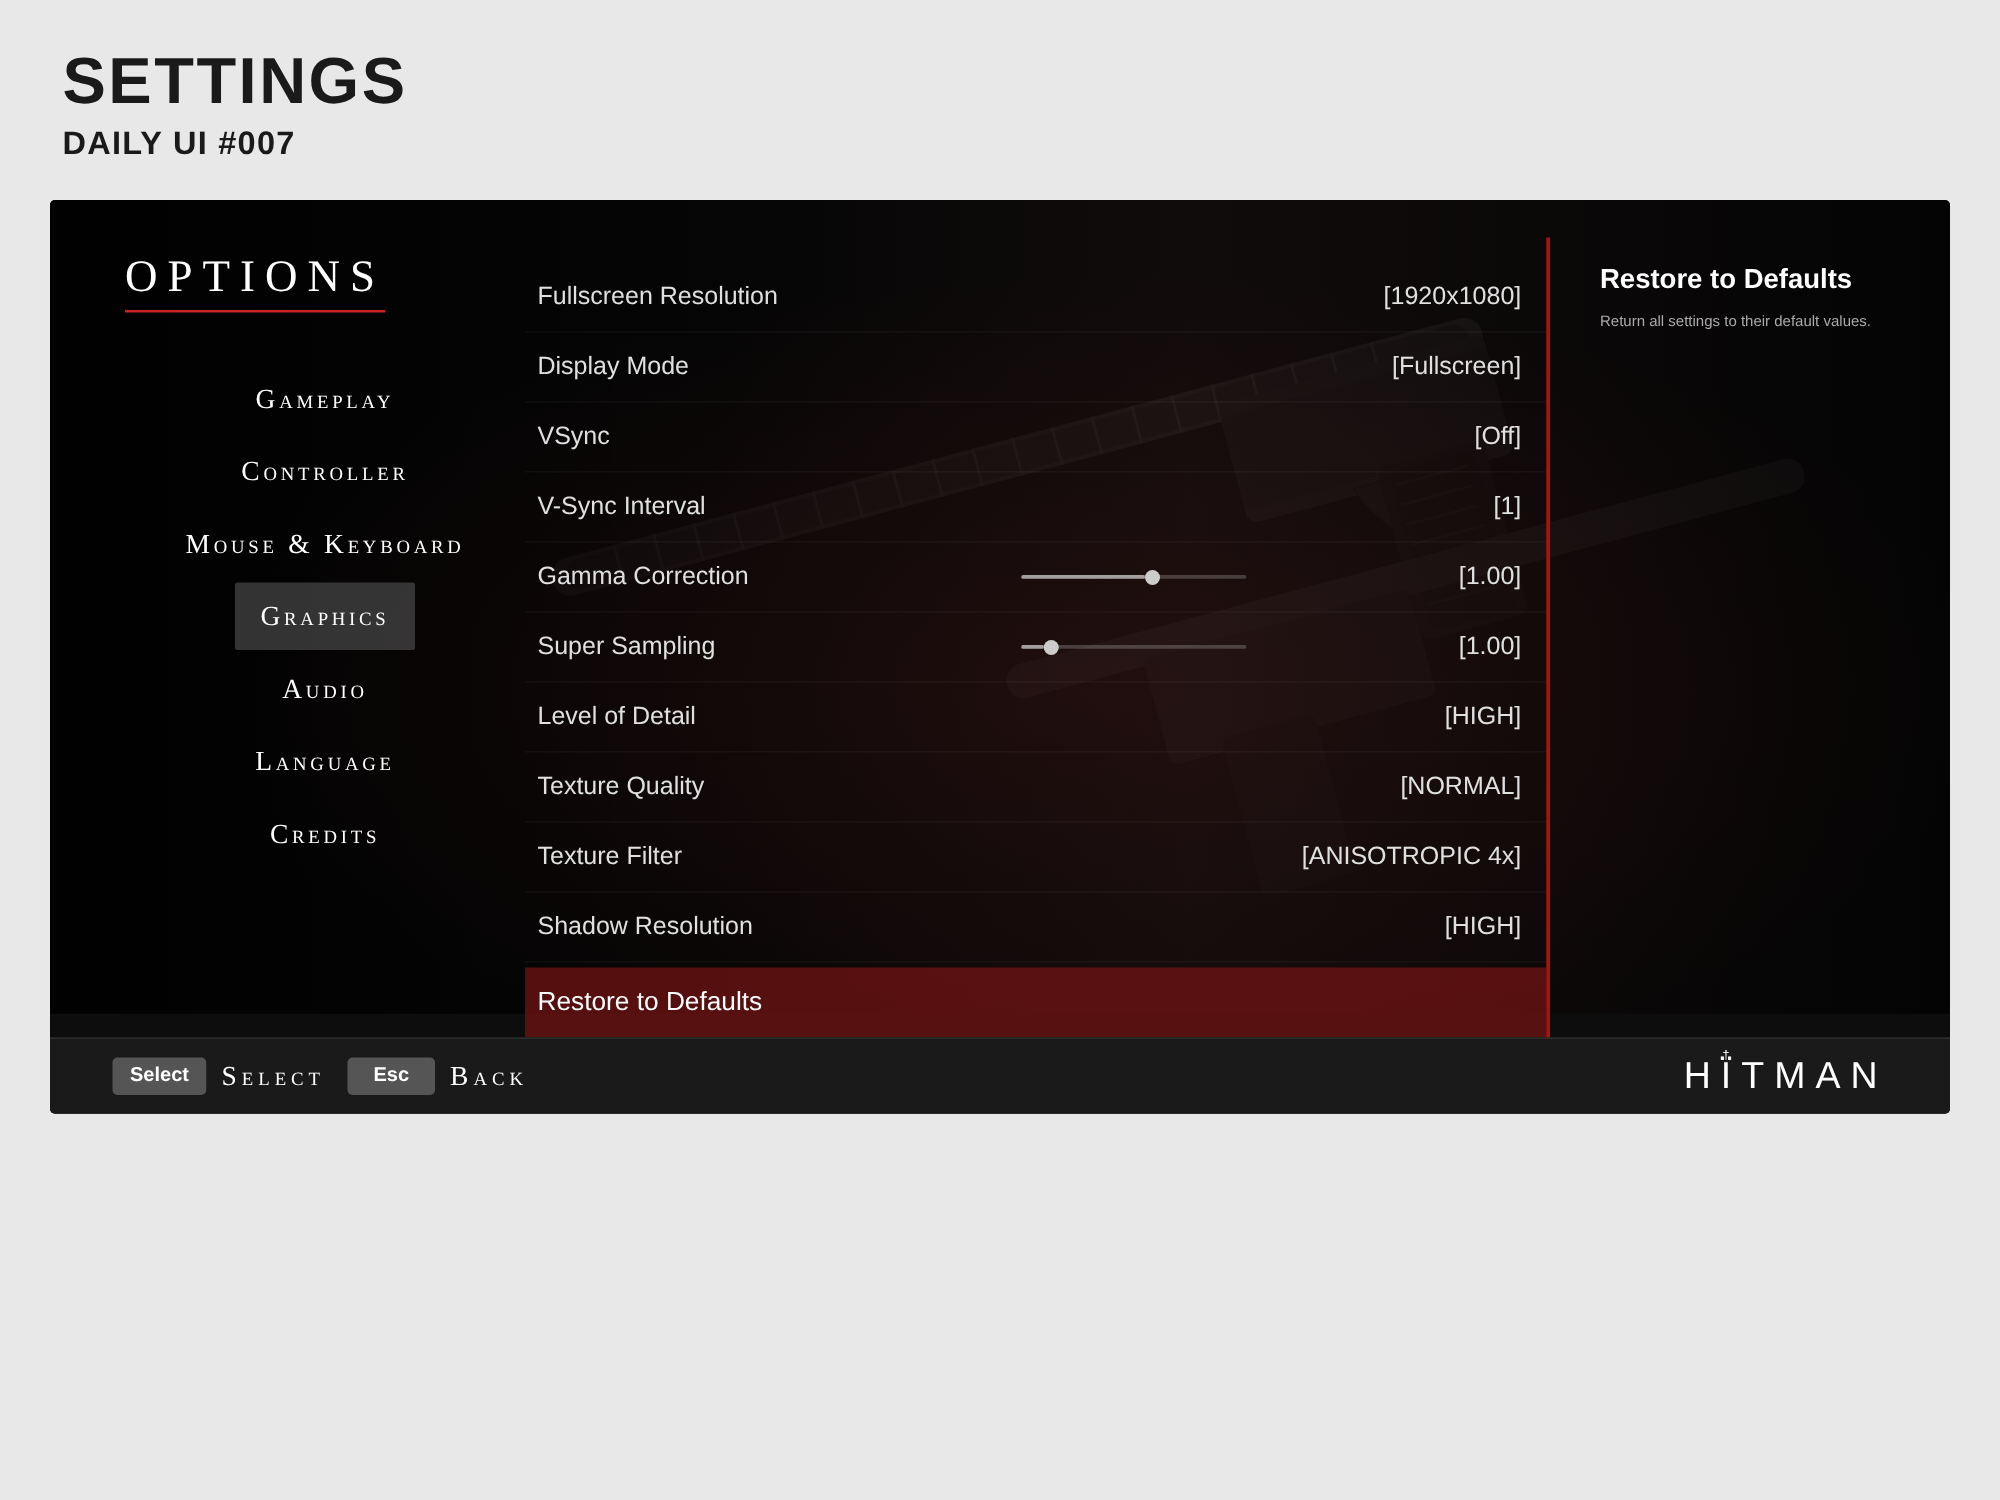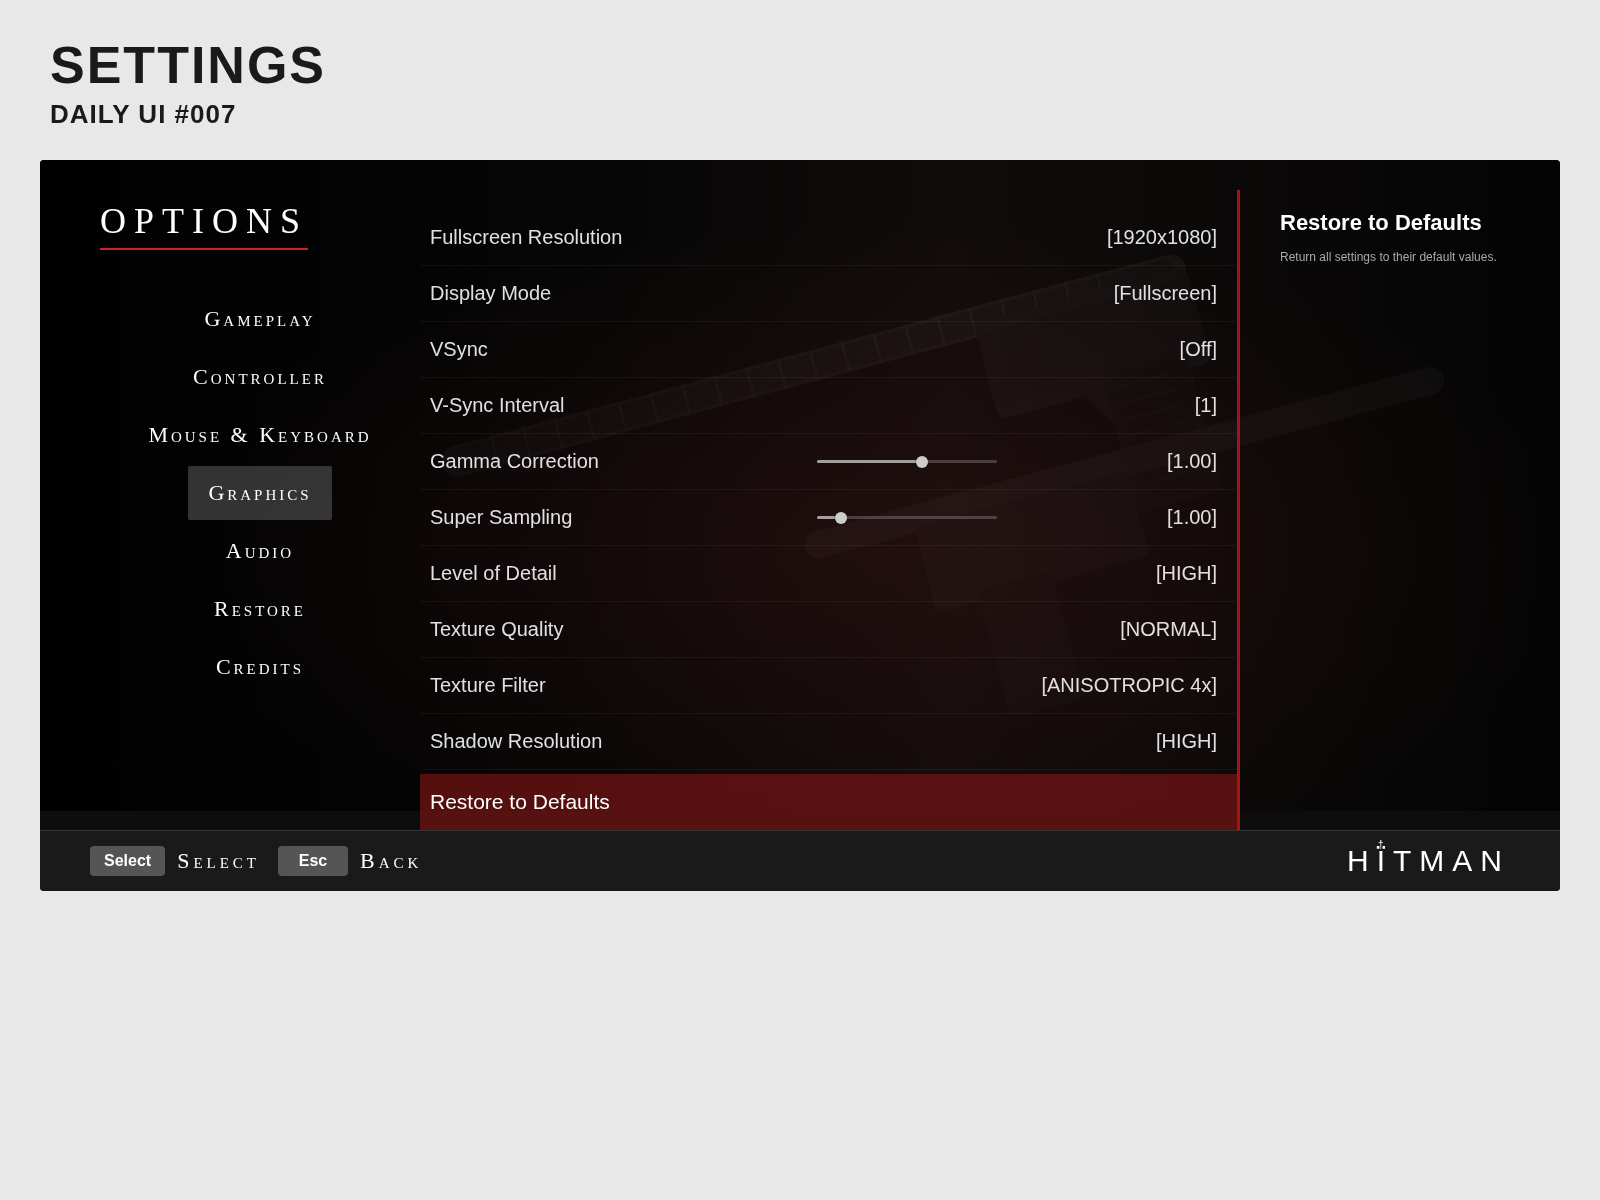--- a/index.html
+++ b/index.html
@@ -374,21 +374,21 @@
         <div class="nav-item">
           <span class="nav-item-label">Mouse &amp; Keyboard</span>
         </div>
         <div class="nav-item active">
           <span class="nav-item-label">Graphics</span>
         </div>
         <div class="nav-item">
           <span class="nav-item-label">Audio</span>
         </div>
         <div class="nav-item">
-          <span class="nav-item-label">Restore</span>
+          <span class="nav-item-label">Language</span>
         </div>
         <div class="nav-item">
           <span class="nav-item-label">Credits</span>
         </div>
       </nav>
     </div>
 
     <div class="settings-panel">
       <div class="settings-list">
 

